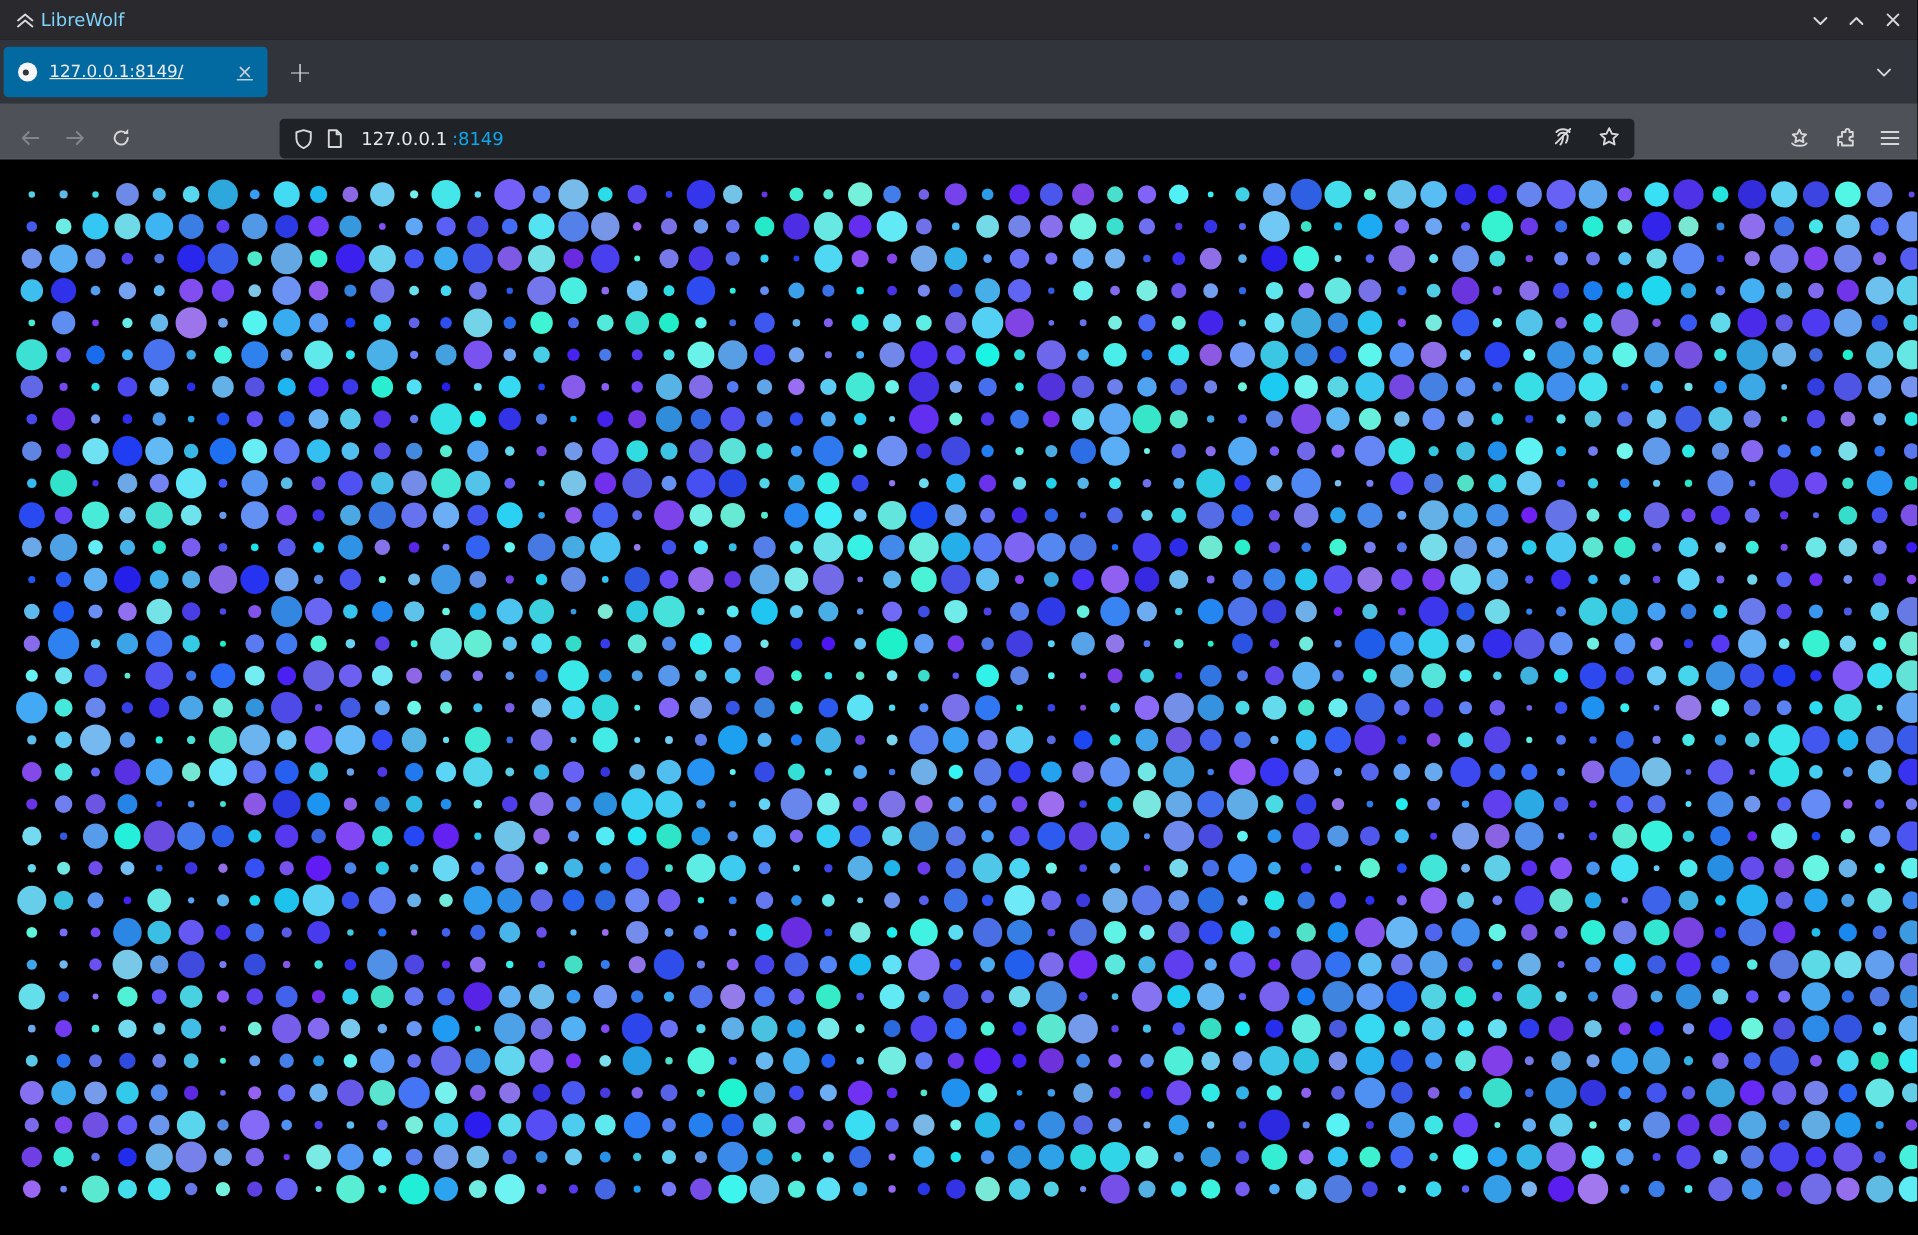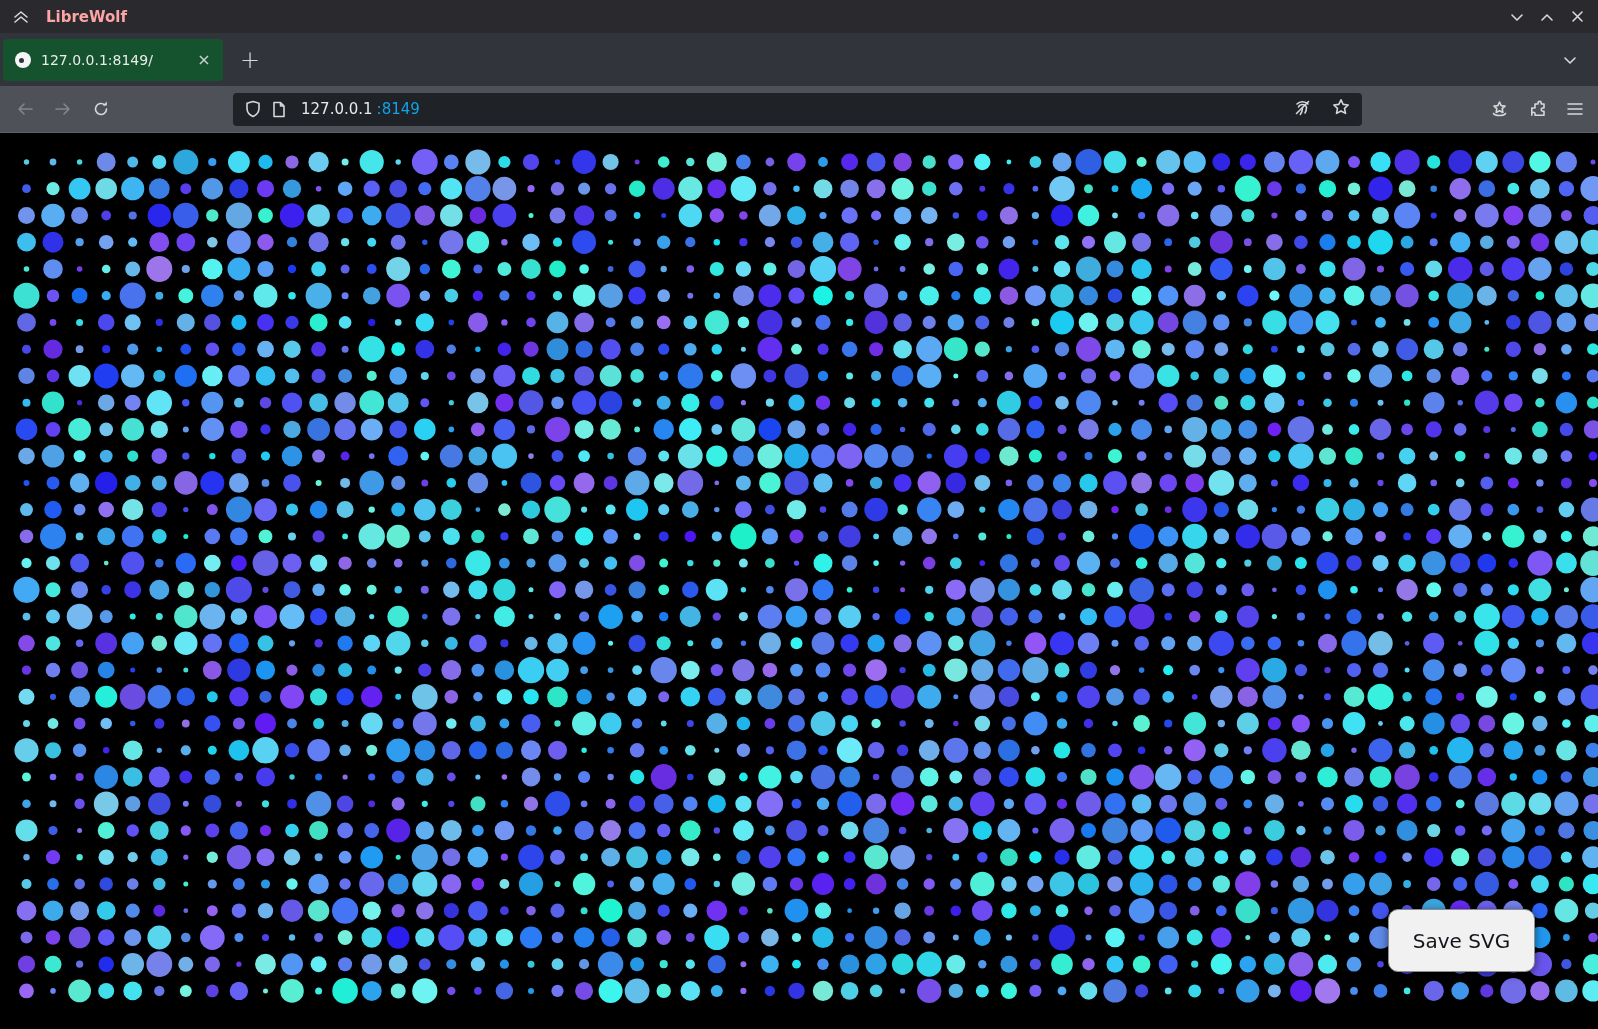--- a/index.html
+++ b/index.html
@@ -2,43 +2,43 @@
 <html><head>
 <meta charset="utf-8">
 <style>
   * { margin:0; padding:0; box-sizing:border-box; }
   html,body { width:1598px; height:1029px; overflow:hidden; background:#000;
               font-family:"DejaVu Sans","Liberation Sans",sans-serif; }
 
   
   .titlebar { height:33px; background:#2a2a2e; display:flex; align-items:center; }
   .app-chevrons { margin-left:12px; display:flex; align-items:center; }
-  .app-title { color:#fca5a5; font-size:15px; margin-left:16px;font-weight:bold; }
+  .app-title { color:#7dd3fc; font-size:15px; margin-left:4px; }
   .win-controls { margin-left:auto; display:flex; align-items:center; margin-right:6px; }
   .win-btn { width:30px; height:28px; display:flex; align-items:center; justify-content:center; cursor:default; }
 
   
   .tabbar { height:53px; background:#31343a; display:flex; align-items:center; }
-  .tab { margin-left:3px; width:220px; height:42px; background:#14532d; border-radius:4px;
-         display:flex; align-items:center; color:#eaebec; font-size:14px; }
+  .tab { margin-left:3px; width:220px; height:42px; background:#0369a1; border-radius:4px;
+         display:flex; align-items:center; color:#eaebec; font-size:14px;text-decoration:underline; }
   .favicon { width:16px; height:16px; margin-left:12px; border-radius:50%; background:#f5f6f7;
              position:relative; flex:none; }
   .favicon::after { content:""; position:absolute; left:4px; top:6px; width:5px; height:5px;
                     border-radius:50%; background:#30343c; }
   .tab-title { flex:1; margin-left:10px; white-space:nowrap; overflow:hidden; text-overflow:ellipsis; }
   .tab-close { width:26px; height:26px; margin-right:6px; display:flex; align-items:center;
                justify-content:center; color:#cfd1d4; font-size:16px; border-radius:3px; }
   .newtab { width:34px; height:34px; margin-left:10px; display:flex; align-items:center;
             justify-content:center; color:#d6d7d9; font-size:24px; font-weight:300; border-radius:4px; }
   .tablist-btn { margin-left:auto; margin-right:14px; width:28px; height:28px; display:flex;
                  align-items:center; justify-content:center; }
 
   
   .navbar { height:47px; background:#4e5157; border-bottom:1px solid #5c5f65;
-            display:flex; align-items:center; padding:0 4px 0 6px; }
+            display:flex; align-items:flex-end; padding:0 4px 0 6px; }
   .nav-btn { width:38px; height:34px; display:flex; align-items:center; justify-content:center;
              border-radius:4px; flex:none; }
   .urlbar { flex:1; height:33px; margin-left:113px; margin-right:118px; background:#1f2227;
             border-radius:4px; display:flex; align-items:center; padding:0 12px; min-width:0; }
   .url-icon { flex:none; display:flex; align-items:center; margin-right:11px; }
   .url-text { font-size:15px; color:#e7e8ea; white-space:nowrap; margin-left:4px; }
   .url-port { color:#0ea5e9; }
   .url-right { margin-left:auto; display:flex; align-items:center; gap:20px; }
 
   
@@ -2077,14 +2077,13 @@
       <circle cx="1380.5" cy="857.9" r="6.9" fill="hsl(217,80%,57%)"></circle>
       <circle cx="1407.1" cy="857.9" r="3.3" fill="hsl(181,79%,59%)"></circle>
       <circle cx="1433.7" cy="857.9" r="10.1" fill="hsl(241,76%,66%)"></circle>
       <circle cx="1460.2" cy="857.9" r="8.8" fill="hsl(210,82%,59%)"></circle>
       <circle cx="1486.8" cy="857.9" r="6.6" fill="hsl(255,71%,54%)"></circle>
       <circle cx="1513.3" cy="857.9" r="12.9" fill="hsl(242,74%,67%)"></circle>
       <circle cx="1539.9" cy="857.9" r="9.7" fill="hsl(258,78%,68%)"></circle>
       <circle cx="1566.4" cy="857.9" r="11.3" fill="hsl(198,70%,63%)"></circle>
       <circle cx="1593.0" cy="857.9" r="10.7" fill="hsl(183,87%,66%)"></circle>
     </svg>
-  <button class="save-btn">Save SVG</button>
 </div>
 
 </body></html>

